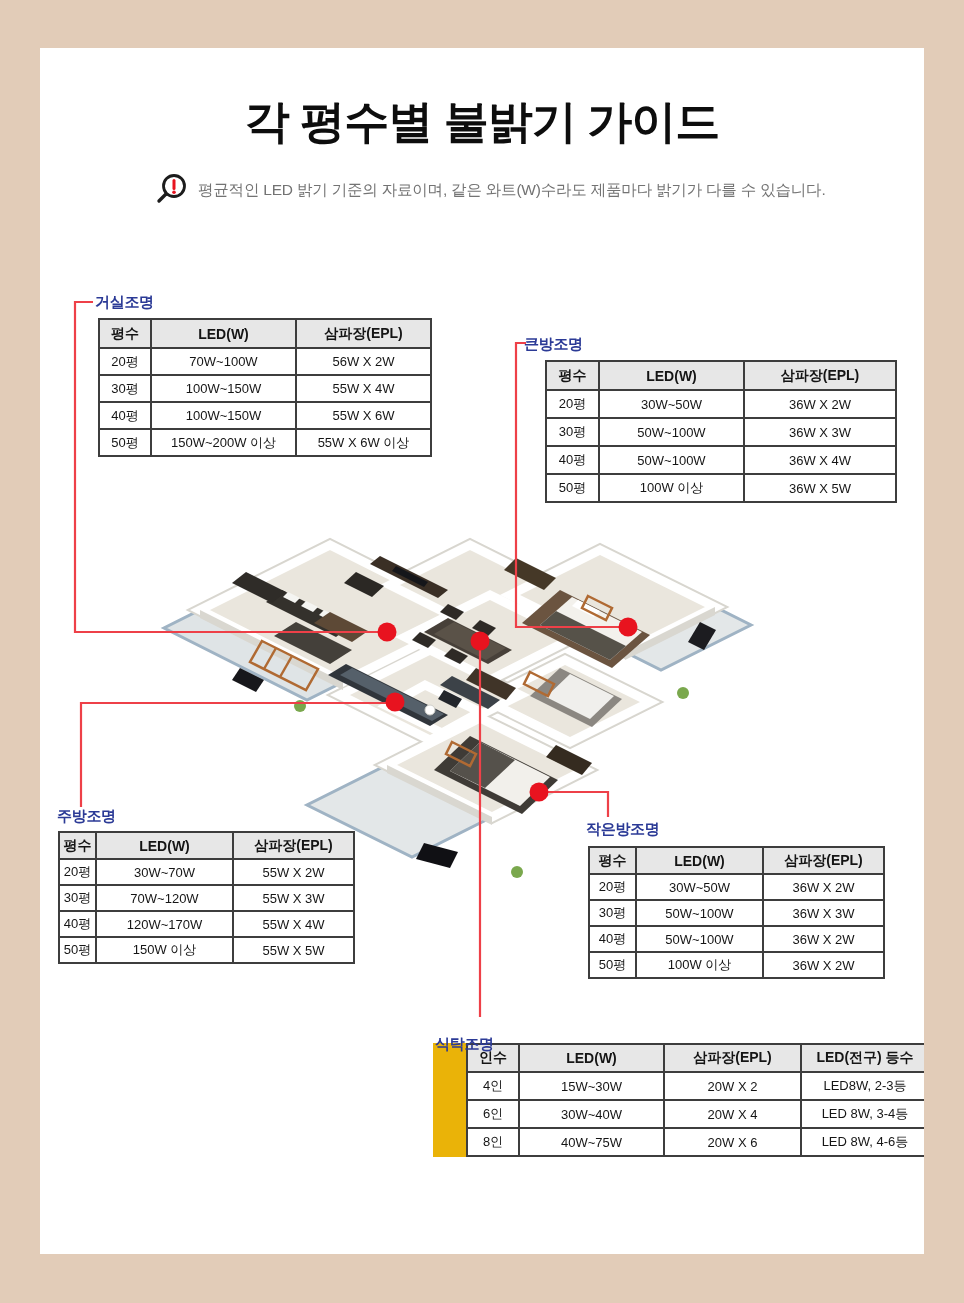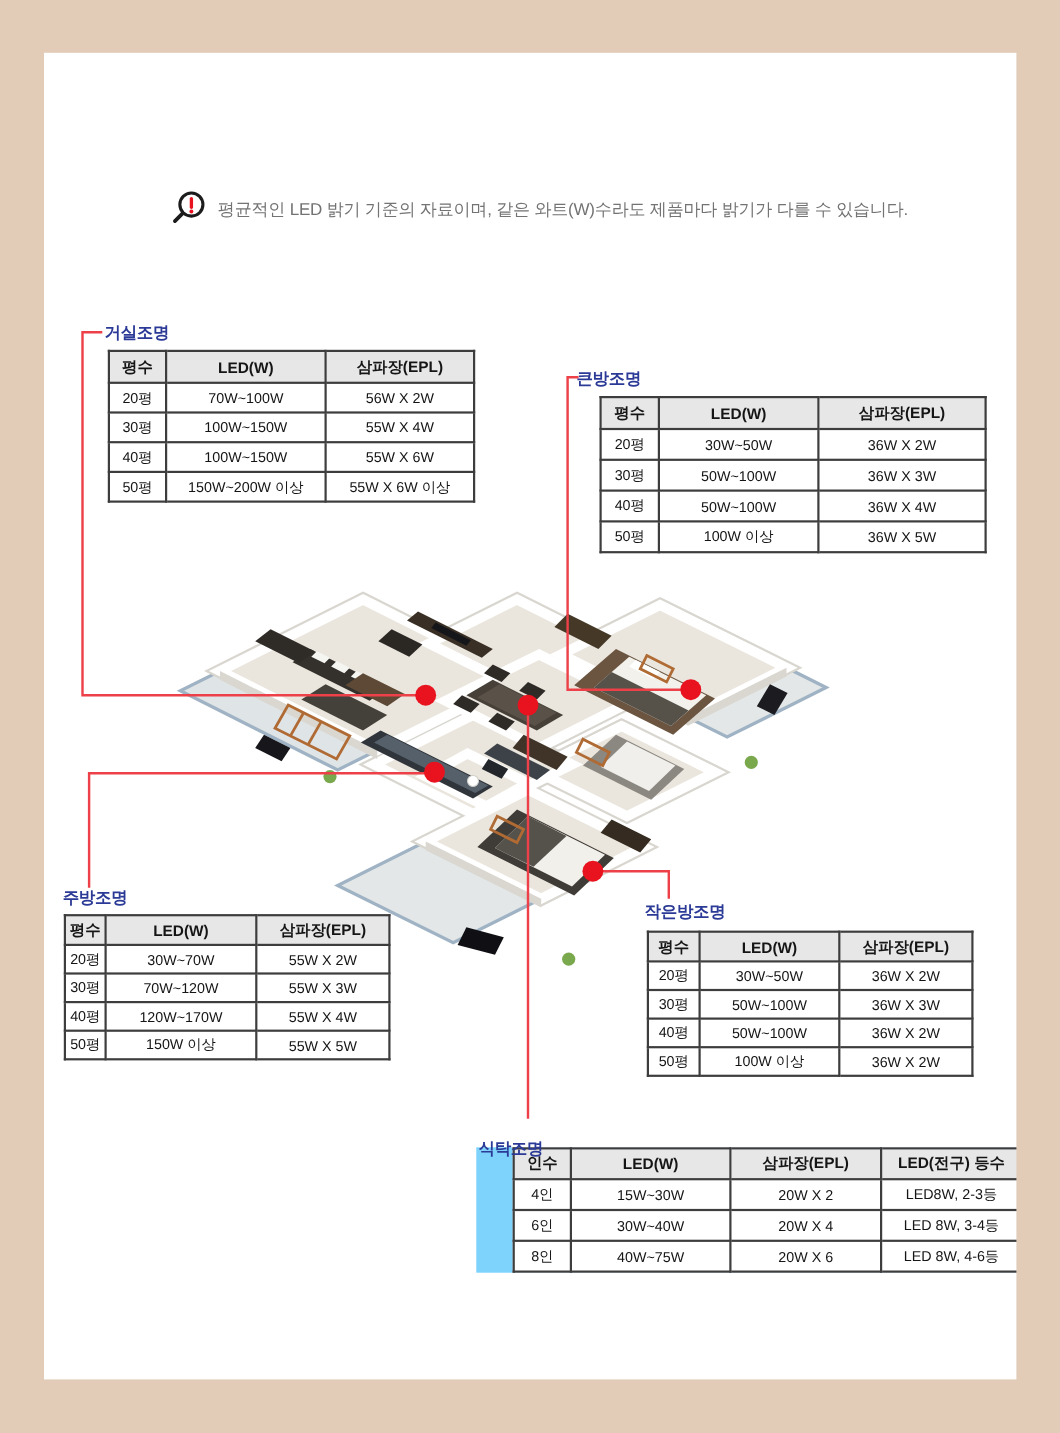--- a/index.html
+++ b/index.html
@@ -18,21 +18,21 @@
     font-size:45px;font-weight:800;color:#0d0d0d;letter-spacing:-1px;z-index:3;
   }
   .notice{position:absolute;left:154px;top:171px;height:38px;display:flex;align-items:center;z-index:3;}
   .notice .txt{font-size:15.5px;color:#737373;margin-left:6px;letter-spacing:-0.2px;}
 
   .plan-layer{position:absolute;left:0;top:0;width:964px;height:1303px;z-index:1;}
 
   .tbl-label{
     position:absolute;font-size:15px;font-weight:700;color:#2b3a96;z-index:3;letter-spacing:-0.3px;
   }
-  .tbl-wrap{position:absolute;z-index:2;background:#7dd3fc;}
+  .tbl-wrap{position:absolute;z-index:2;background:#eab308;}
   table.dtable{border-collapse:collapse;table-layout:fixed;background:#fff;}
   table.dtable th{background:#e7e7e7;font-size:14px;font-weight:600;}
   table.dtable th,table.dtable td{
     border:2px solid #3d3d3d;text-align:center;vertical-align:middle;
     color:#151515;padding:0;white-space:nowrap;overflow:hidden;
   }
   table.dtable td{font-size:13px;}
   #t1 th{height:27px}#t1 td{height:25px}
   #t2 th{height:27px}#t2 td{height:26px}
   #t3 th{height:25px}#t3 td{height:24px}
@@ -160,20 +160,21 @@
 
     <g fill="#e8131f">
       <circle cx="387" cy="632" r="9.5"></circle>
       <circle cx="628" cy="627" r="9.5"></circle>
       <circle cx="395" cy="702" r="9.5"></circle>
       <circle cx="539" cy="792" r="9.5"></circle>
       <circle cx="480" cy="641" r="9.5"></circle>
     </g>
   </svg>
 
+  <div class="page-title">각 평수별 불밝기 가이드</div>
 
   <div class="notice">
     <svg width="38" height="38" viewBox="0 0 38 38">
       <circle cx="20" cy="15" r="10.5" fill="none" stroke="#1c1c1c" stroke-width="2.8"></circle>
       <line x1="12" y1="23" x2="5" y2="30" stroke="#1c1c1c" stroke-width="3.4" stroke-linecap="round"></line>
       <line x1="20" y1="9.5" x2="20" y2="17.5" stroke="#e8131f" stroke-width="3" stroke-linecap="round"></line>
       <circle cx="20" cy="21.2" r="1.8" fill="#e8131f"></circle>
     </svg>
     <span class="txt">평균적인 LED 밝기 기준의 자료이며, 같은 와트(W)수라도 제품마다 밝기가 다를 수 있습니다.</span>
   </div>

